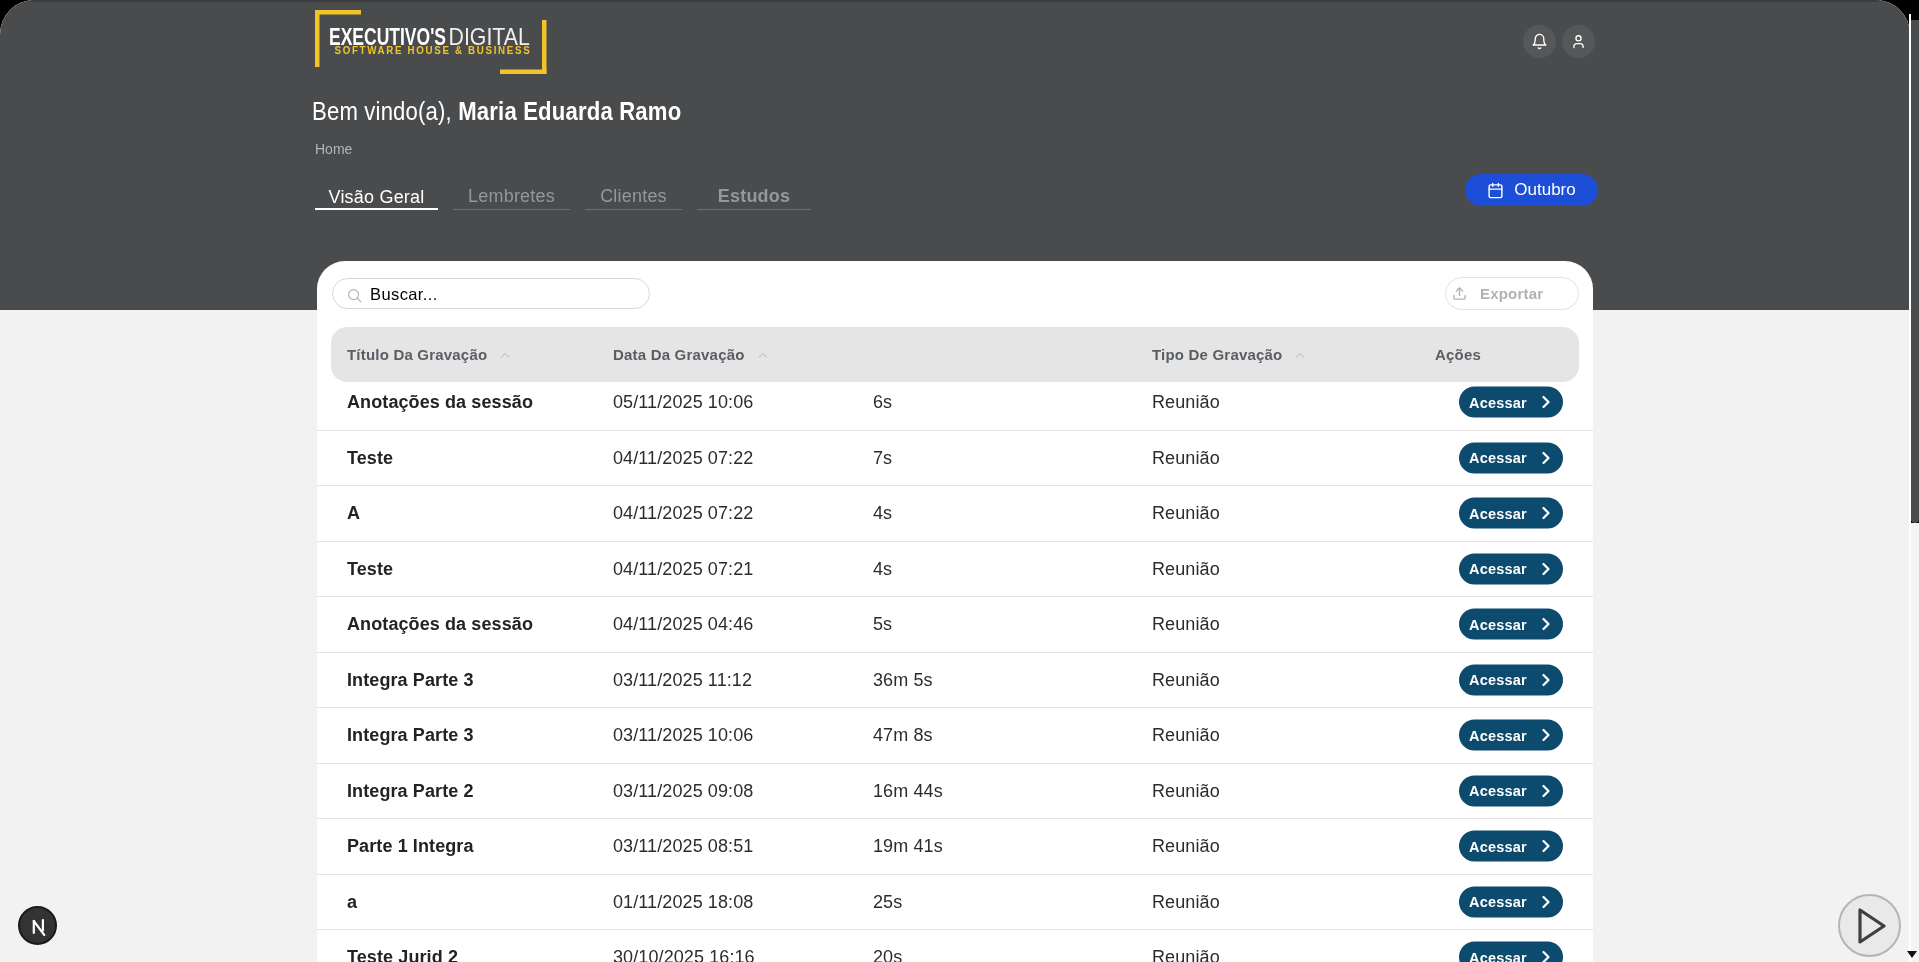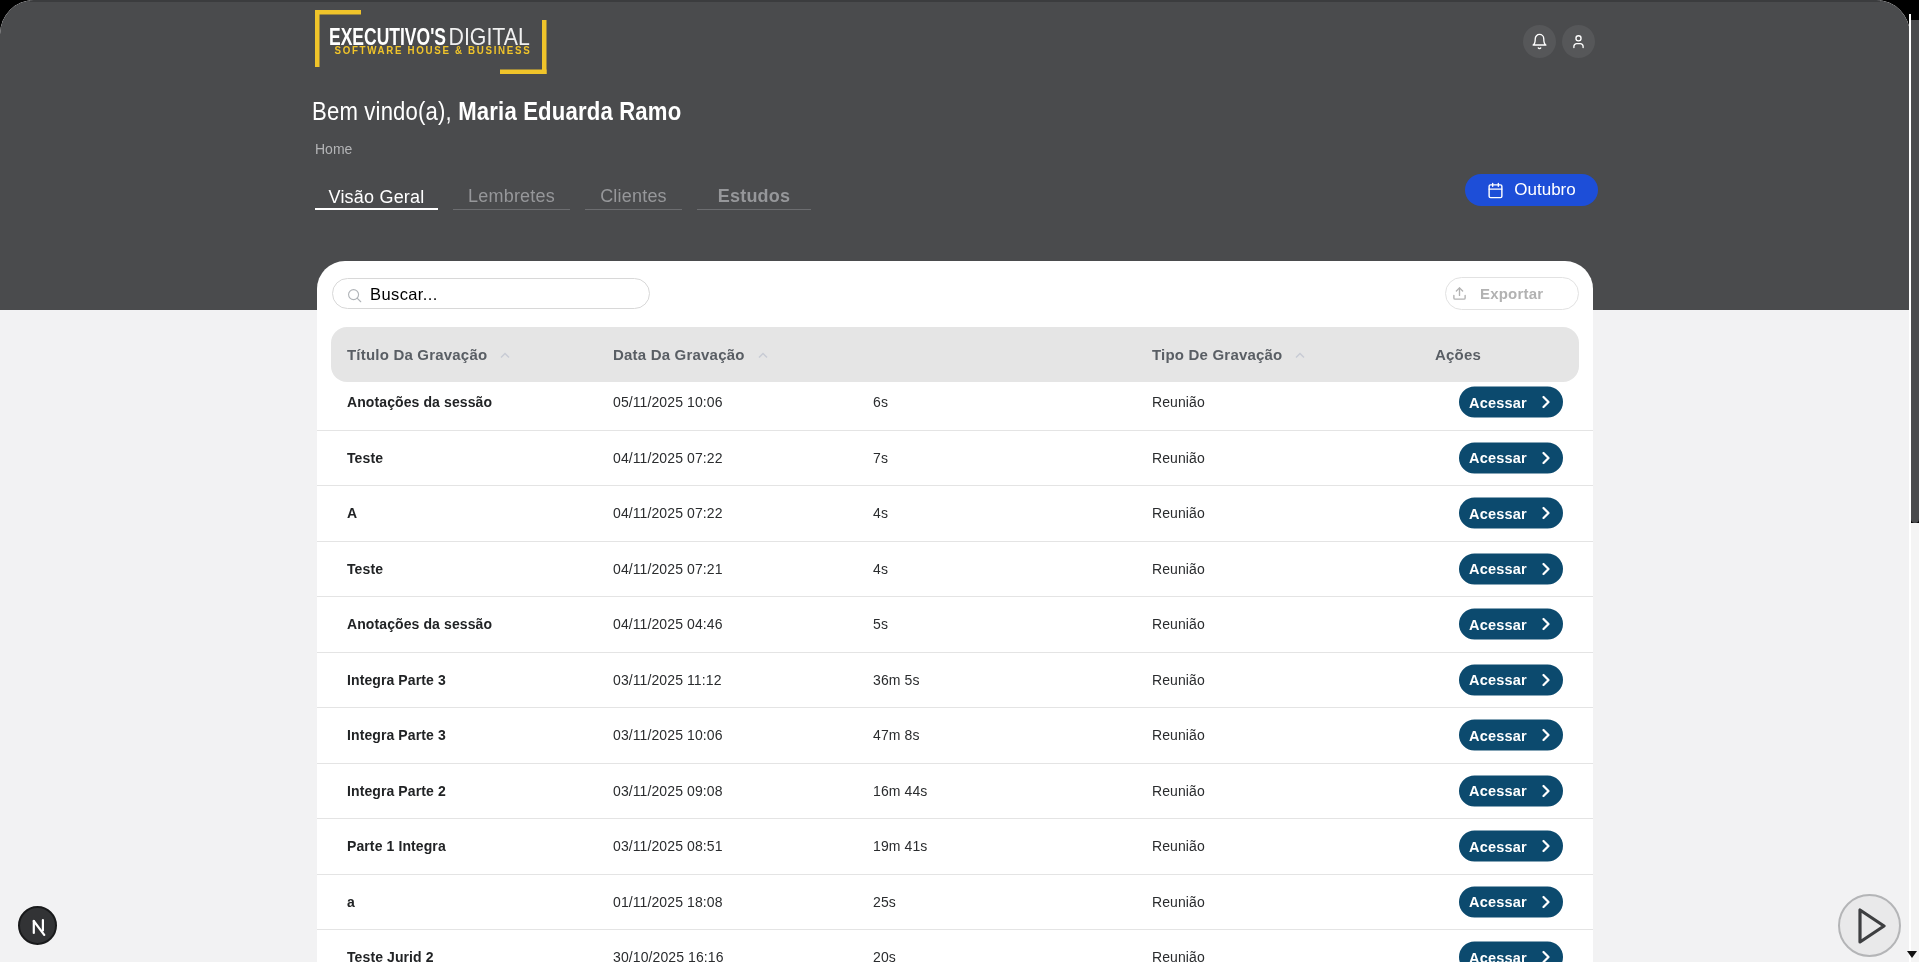--- a/index.html
+++ b/index.html
@@ -36,21 +36,21 @@
             border:1px solid #e2e2e2; border-radius:17px; display:flex; align-items:center;
             gap:13px; color:#b2b2b2; font-size:15px; font-weight:700;
             padding-left:6px; letter-spacing:.2px; }
   .thead { position:absolute; left:14px; top:66px; width:1248px; height:55px;
            background:#e5e5e5; border-radius:16px; }
   .th { position:absolute; top:0; height:100%; display:flex; align-items:center;
         font-size:15px; font-weight:700; color:#595e64; letter-spacing:.2px; }
   .th .caret { margin-left:13px; margin-top:-3px; }
   .rows { position:absolute; left:0px; top:114px; width:1276px; }
   .row { position:relative; height:55.5px; border-bottom:1px solid #e4e4e4; }
-  .cell { position:absolute; top:50%; transform:translateY(-50%); font-size:14px;
+  .cell { position:absolute; top:50%; transform:translateY(-50%); font-size:18px;
           color:#2a2c2e; letter-spacing:.1px; white-space:nowrap; }
   .c1 { left:30px; font-weight:700; color:#212325; }
   .c2 { left:296px; }
   .c3 { left:556px; }
   .c4 { left:835px; }
   .acessar { position:absolute; left:1142px; top:50%; transform:translateY(-50%);
              width:104px; height:31px; border-radius:16px; background:#0c4a6e; color:#fff;
              display:flex; align-items:center; gap:15px; padding-left:10px;
              font-size:14.5px; font-weight:700; letter-spacing:.2px; }
   .nbtn { position:absolute; left:18px; top:906px; width:39px; height:39px; border-radius:50%;

